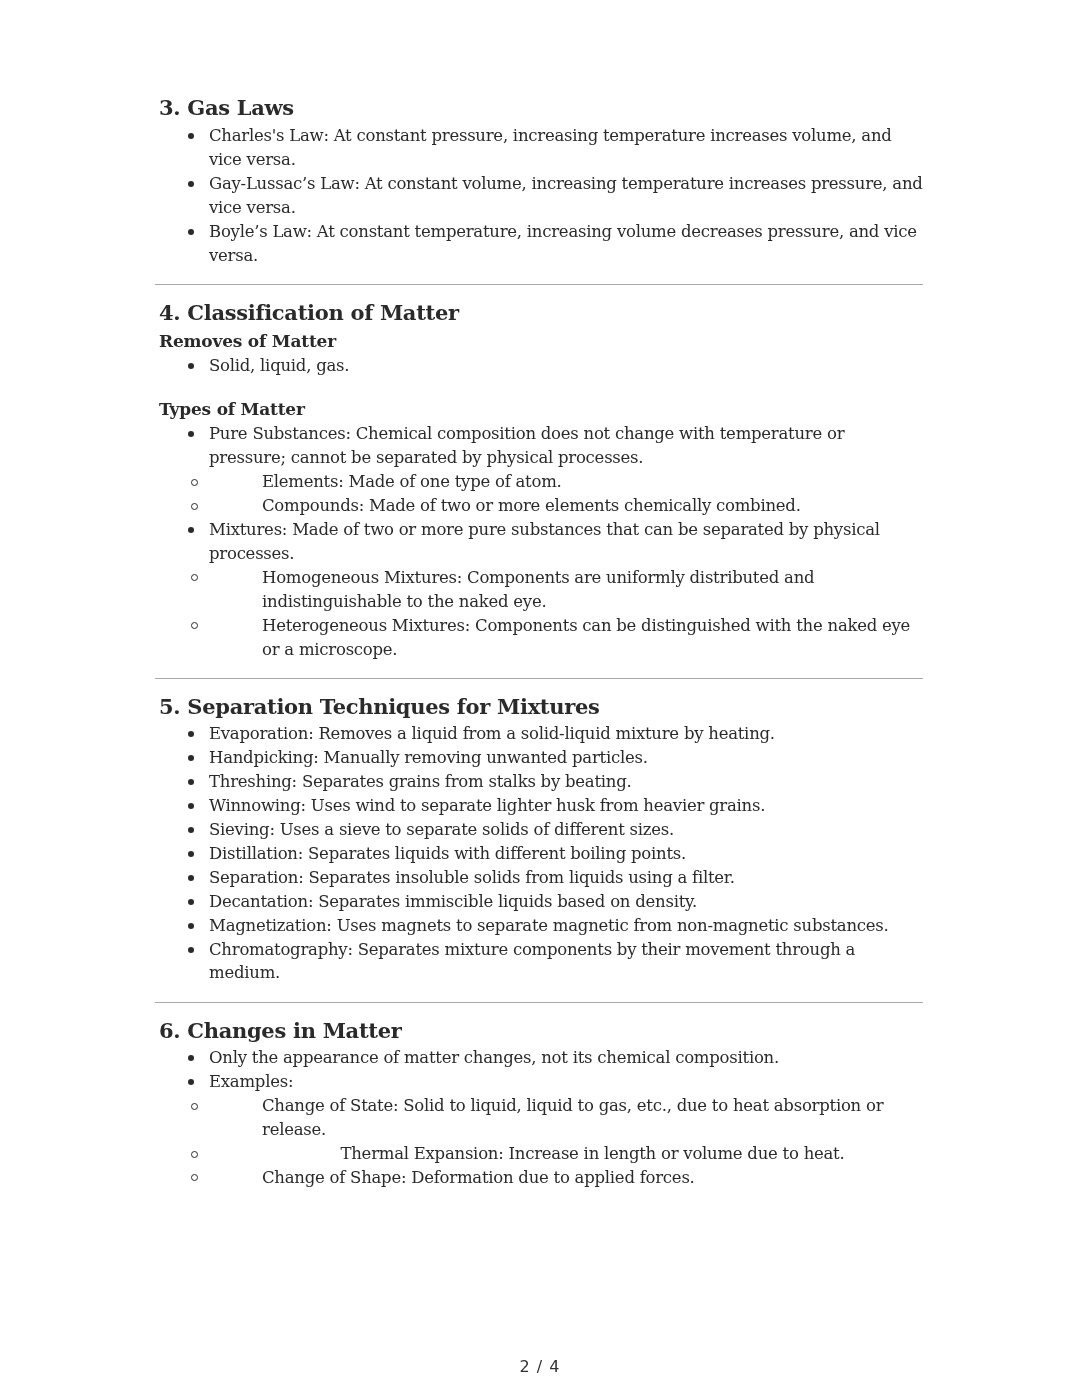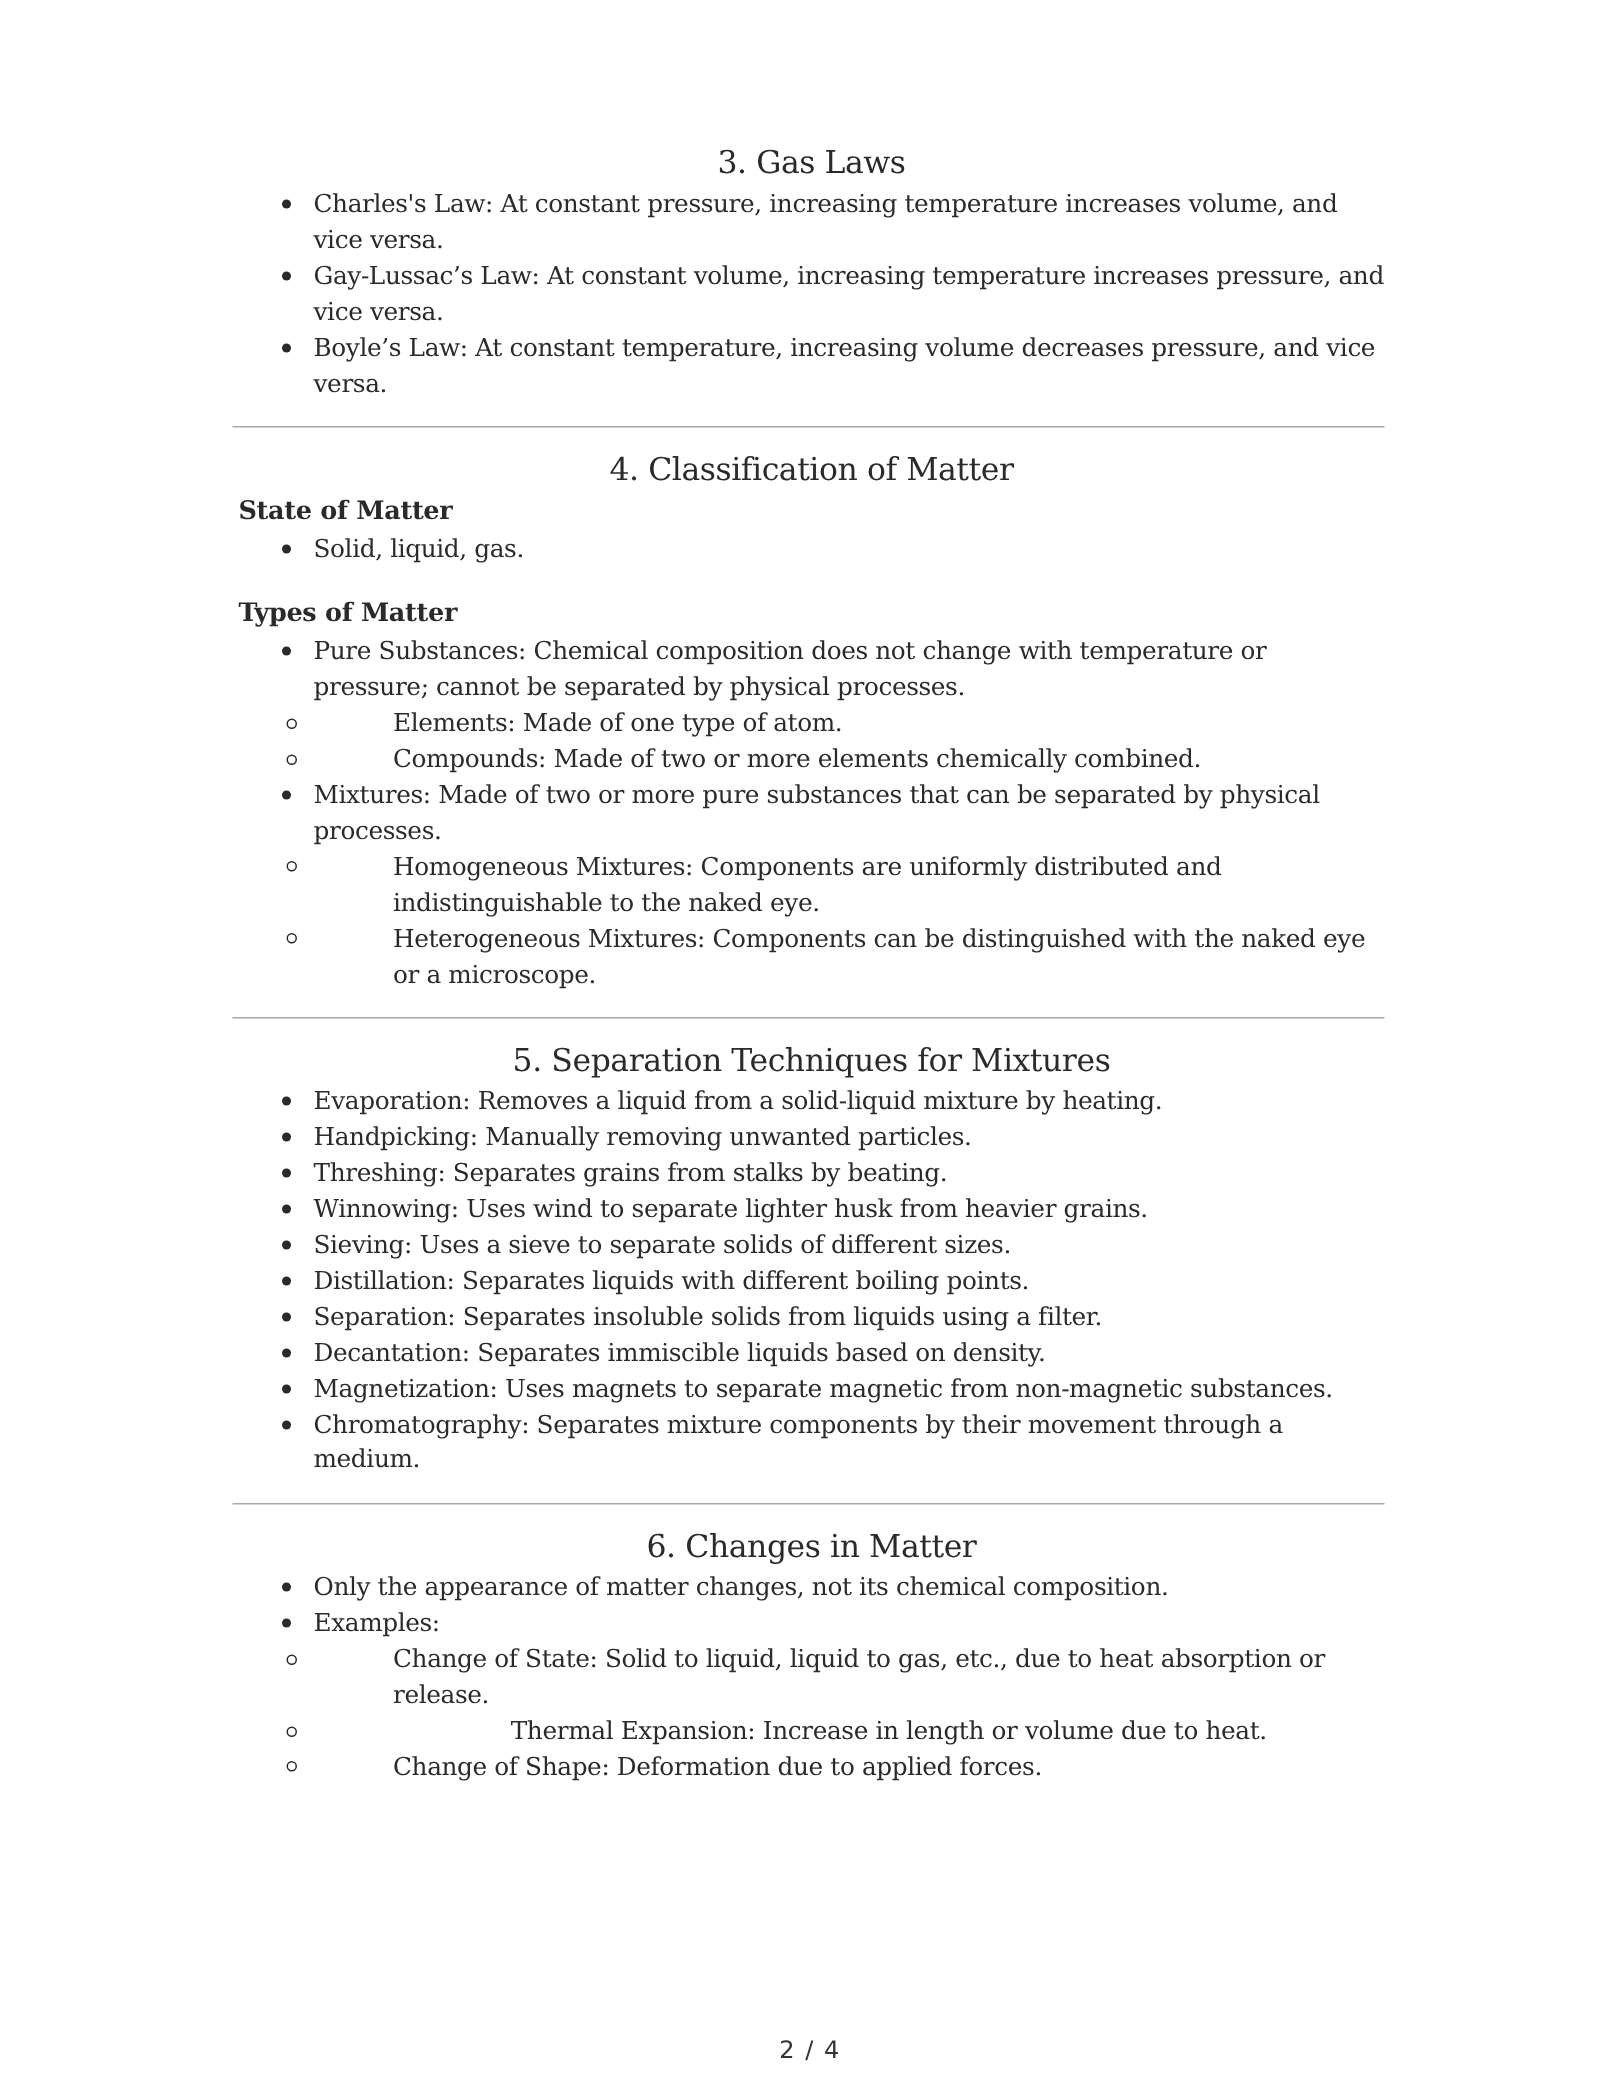--- a/index.html
+++ b/index.html
@@ -1,19 +1,19 @@
 <!DOCTYPE html>
 <html><head>
 <meta charset="utf-8">
 <style>
   html, body { margin: 0; padding: 0; background: #ffffff; }
   body { width: 1080px; height: 1397px; position: relative; overflow: hidden;
          font-family: "DejaVu Serif", "Liberation Serif", serif; color: #2a2a2a; }
   .page { position: absolute; left: 159px; top: 93px; width: 764px; }
-  h2 { font-size: 21px; font-weight: normal; margin: 0; line-height: 30px; letter-spacing: -0.3px; text-align: center; }
+  h2 { font-size: 21px; font-weight: bold; margin: 0; line-height: 30px; letter-spacing: -0.3px; }
   h3 { font-size: 17px; font-weight: bold; margin: 0; line-height: 26px; letter-spacing: -0.2px; }
   ul { margin: 0; padding: 0; list-style: none; }
   li { font-size: 16.5px; line-height: 23.9px; letter-spacing: -0.25px; position: relative; }
   ul.l1 > li { padding-left: 50px; }
   ul.l1 > li::before { content: ""; position: absolute; left: 29px; top: 9px; width: 6px; height: 6px; border-radius: 50%; background: #2a2a2a; }
   ul.l2 > li { padding-left: 53px; }
   ul.l2 > li::before { content: ""; position: absolute; left: 32px; top: 8.5px; width: 5px; height: 5px; border-radius: 50%; border: 1.2px solid #2a2a2a; background: #fff; }
   b { font-weight: normal; }
   hr { border: none; border-top: 1.5px solid #a8a8a8; margin: 0; position: relative; left: -4px; width: 768px; }
   .sec3 h2 { margin-bottom: 1px; }
@@ -36,21 +36,21 @@
       <li><b>Boyle’s Law:</b><span> At constant temperature, increasing volume decreases pressure, and vice versa.</span></li>
     </ul>
   </section>
 
   <div class="sec-gap-a"></div>
   <hr>
   <div class="sec-gap-b"></div>
 
   <section>
     <h2>4. Classification of Matter</h2>
-    <h3>State of Matter</h3>
+    <h3>Removes of Matter</h3>
     <ul class="l1">
       <li>Solid, liquid, gas.</li>
     </ul>
     <div class="sub-gap"></div>
     <h3>Types of Matter</h3>
     <ul class="l1">
       <li><b>Pure Substances:</b><span> Chemical composition does not change with temperature or pressure; cannot be separated by physical processes.</span>
         <ul class="l2" style="margin-left:-50px;">
           <li style="padding-left:103px;"><b>Elements:</b><span> Made of one type of atom.</span></li>
           <li style="padding-left:103px;"><b>Compounds:</b><span> Made of two or more elements chemically combined.</span></li>

